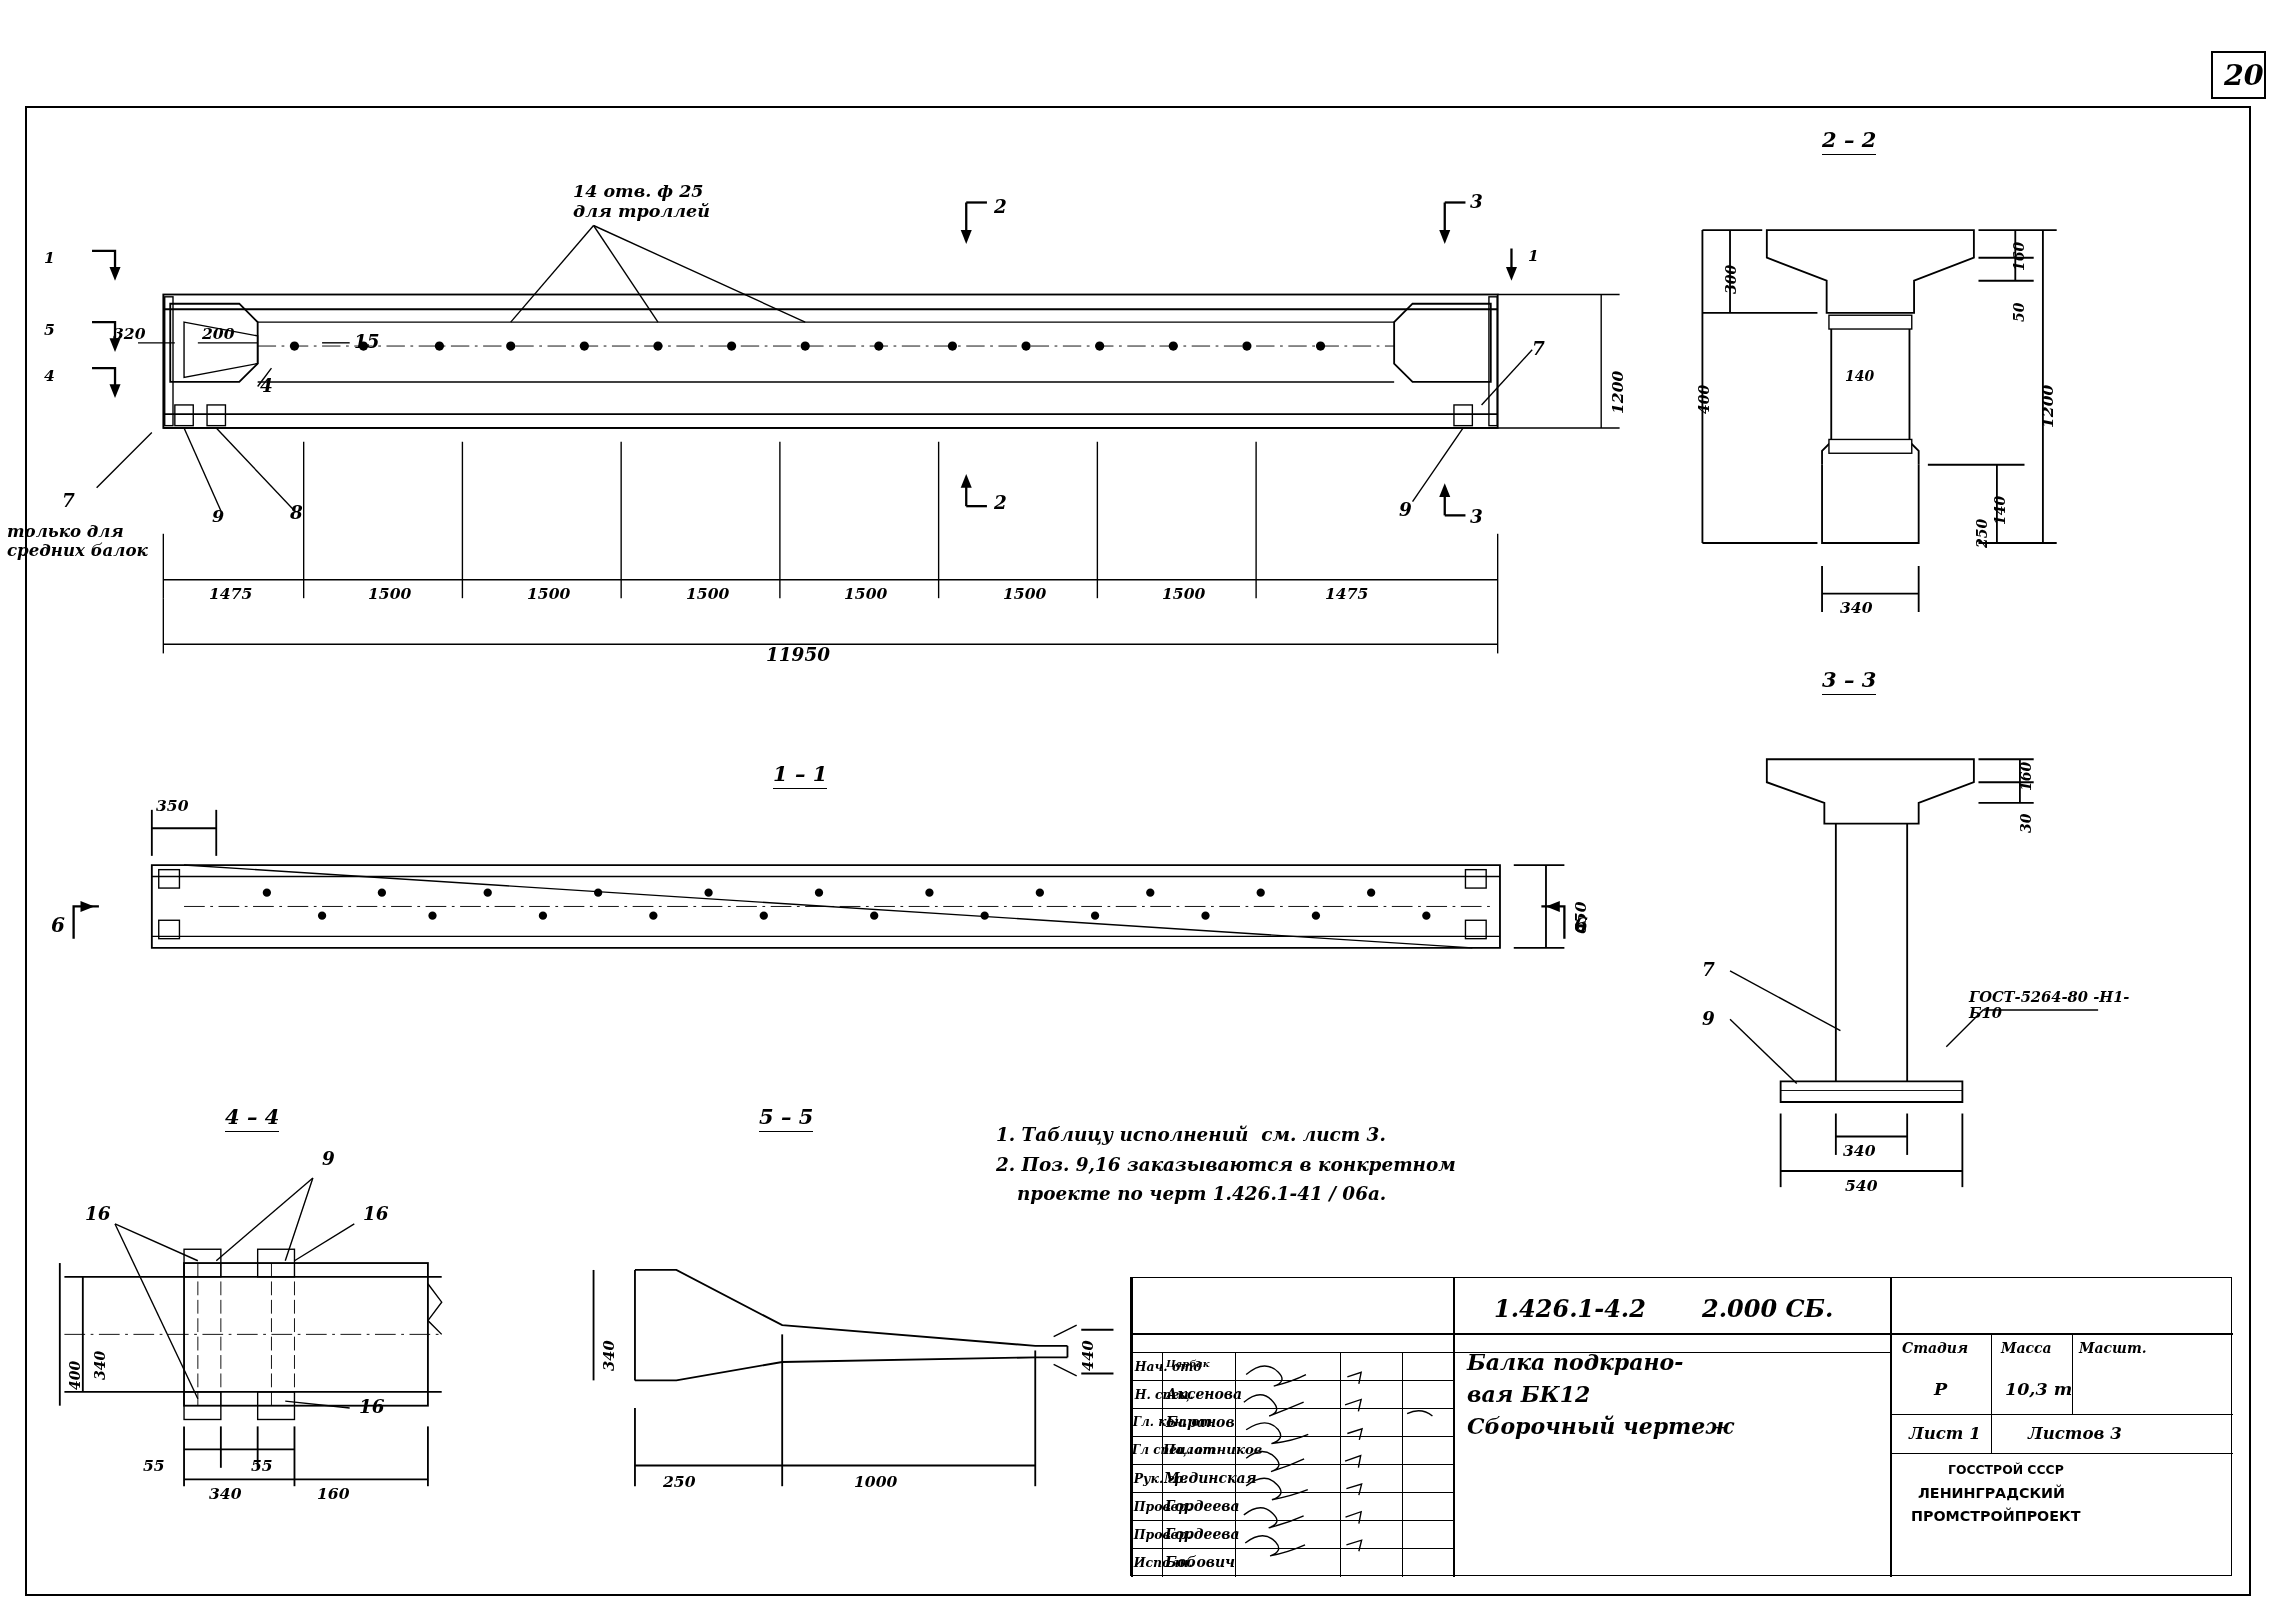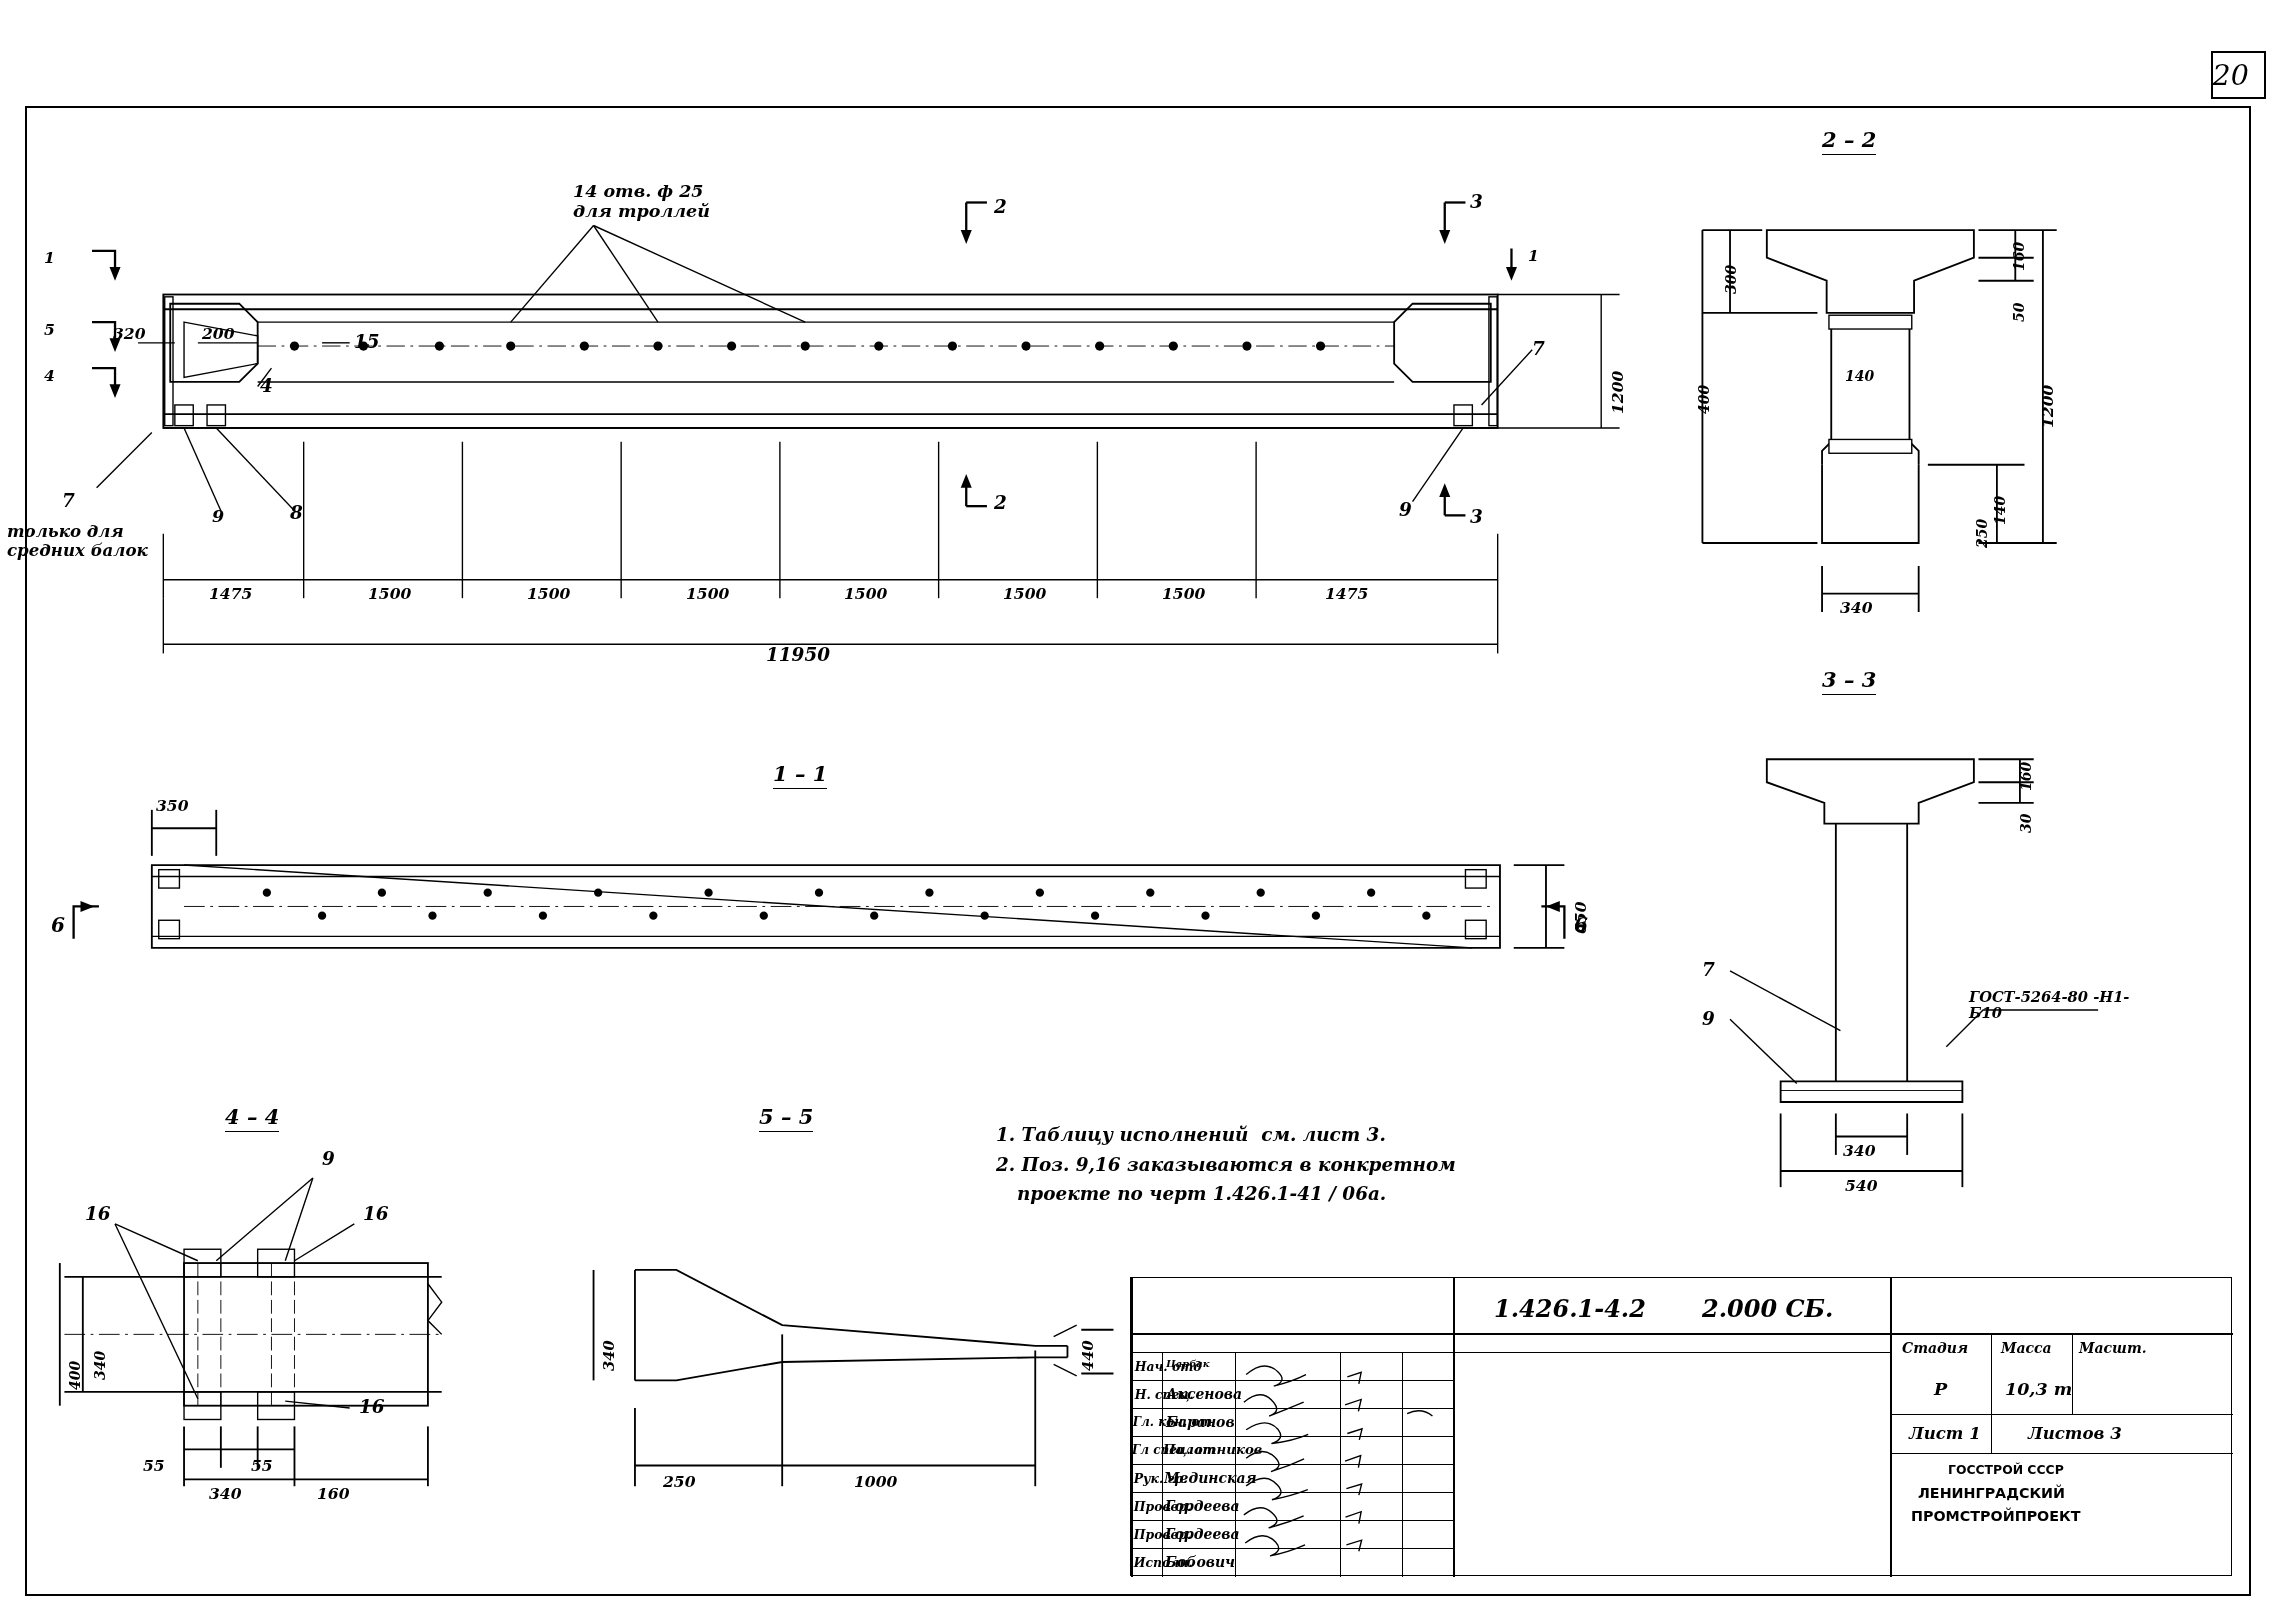--- a/index.html
+++ b/index.html
@@ -1,19 +1,19 @@
 <!DOCTYPE html>
 <html style="font-size:7.4px"><head>
 <meta charset="utf-8">
 <style>
   html,body{margin:0;padding:0;background:#fff;}
   body{width:2284px;height:1616px;position:relative;font-family:"DejaVu Sans",sans-serif;color:#000;overflow:hidden;}
   .sheet{position:absolute;left:0;top:0;width:2284px;height:1616px;}
   .frame{position:absolute;left:25px;top:106px;width:2222px;height:1486px;border:2.8px solid #000;}
-  .pagebox{position:absolute;right:18.4px;top:51px;width:51px;height:44px;border:2.3px solid #000;display:flex;align-items:center;justify-content:flex-start;font-family:"DejaVu Serif",serif;font-style:italic;font-weight:normal;font-size:28.5px;}
+  .pagebox{position:absolute;right:18.4px;top:51px;width:51px;height:44px;border:2.3px solid #000;display:flex;align-items:center;justify-content:flex-end;font-family:"DejaVu Serif",serif;font-style:italic;font-weight:bold;font-size:28.5px;}
   .lbl{position:absolute;font-family:"DejaVu Serif",serif;font-style:italic;font-weight:bold;white-space:pre;line-height:1.12;}
   .dim{position:absolute;font-family:"DejaVu Serif",serif;font-style:italic;font-weight:bold;font-size:15.6px;white-space:pre;}
   .dimv{position:absolute;font-family:"DejaVu Serif",serif;font-style:italic;font-weight:bold;font-size:15.6px;white-space:pre;transform:rotate(-90deg);transform-origin:left top;}
   .title{position:absolute;font-family:"DejaVu Serif",serif;font-style:italic;font-weight:bold;font-size:21px;white-space:pre;}
   .title .u{border-bottom:1.8px solid #000;padding-bottom:1.8px;}
   .note{position:absolute;font-family:"DejaVu Serif",serif;font-style:italic;font-weight:bold;font-size:18.4px;line-height:1.35;white-space:pre;}
   svg{position:absolute;left:0;top:0;overflow:visible;}
   .stamp{position:absolute;left:1130px;top:1277px;width:1102px;height:299px;border:1.8px solid #000;box-sizing:border-box;}
   .stline{position:absolute;background:#000;}
   .sttext{position:absolute;font-family:"DejaVu Sans",sans-serif;font-weight:bold;white-space:pre;}
@@ -411,20 +411,23 @@
     <div class="stline" style="left:0px;top:130px;width:322px;height:1.4px;"></div>
     <div class="stline" style="left:0px;top:158px;width:322px;height:1.4px;"></div>
     <div class="stline" style="left:0px;top:186px;width:322px;height:1.4px;"></div>
     <div class="stline" style="left:0px;top:214px;width:322px;height:1.4px;"></div>
     <div class="stline" style="left:0px;top:242px;width:322px;height:1.4px;"></div>
     <div class="stline" style="left:0px;top:270px;width:322px;height:1.4px;"></div>
 
     <div class="sttext stit" style="left:363px;top:16px;font-size:24px;">1.426.1-4.2</div>
     <div class="sttext stit" style="left:571px;top:16px;font-size:24px;">2.000 СБ.</div>
 
+    <div class="sttext stit" style="left:336px;top:69px;font-size:22px;line-height:1.45;">Балка подкрано-
+вая БК12
+Сборочный чертеж</div>
 
     <div class="sttext stit" style="left:771px;top:62px;font-size:14px;">Стадия</div>
     <div class="sttext stit" style="left:870px;top:62px;font-size:14px;">Масса</div>
     <div class="sttext stit" style="left:948px;top:62px;font-size:14px;">Масшт.</div>
     <div class="sttext stit" style="left:803px;top:101px;font-size:17.5px;">Р</div>
     <div class="sttext stit" style="left:874px;top:101px;font-size:17.5px;">10,3 т</div>
     <div class="sttext stit" style="left:980px;top:101px;font-size:17.5px;"></div>
     <div class="sttext stit" style="left:778px;top:145px;font-size:16.6px;">Лист 1</div>
     <div class="sttext stit" style="left:877px;top:145px;font-size:16.6px;margin-left:20px;">Листов 3</div>
 

